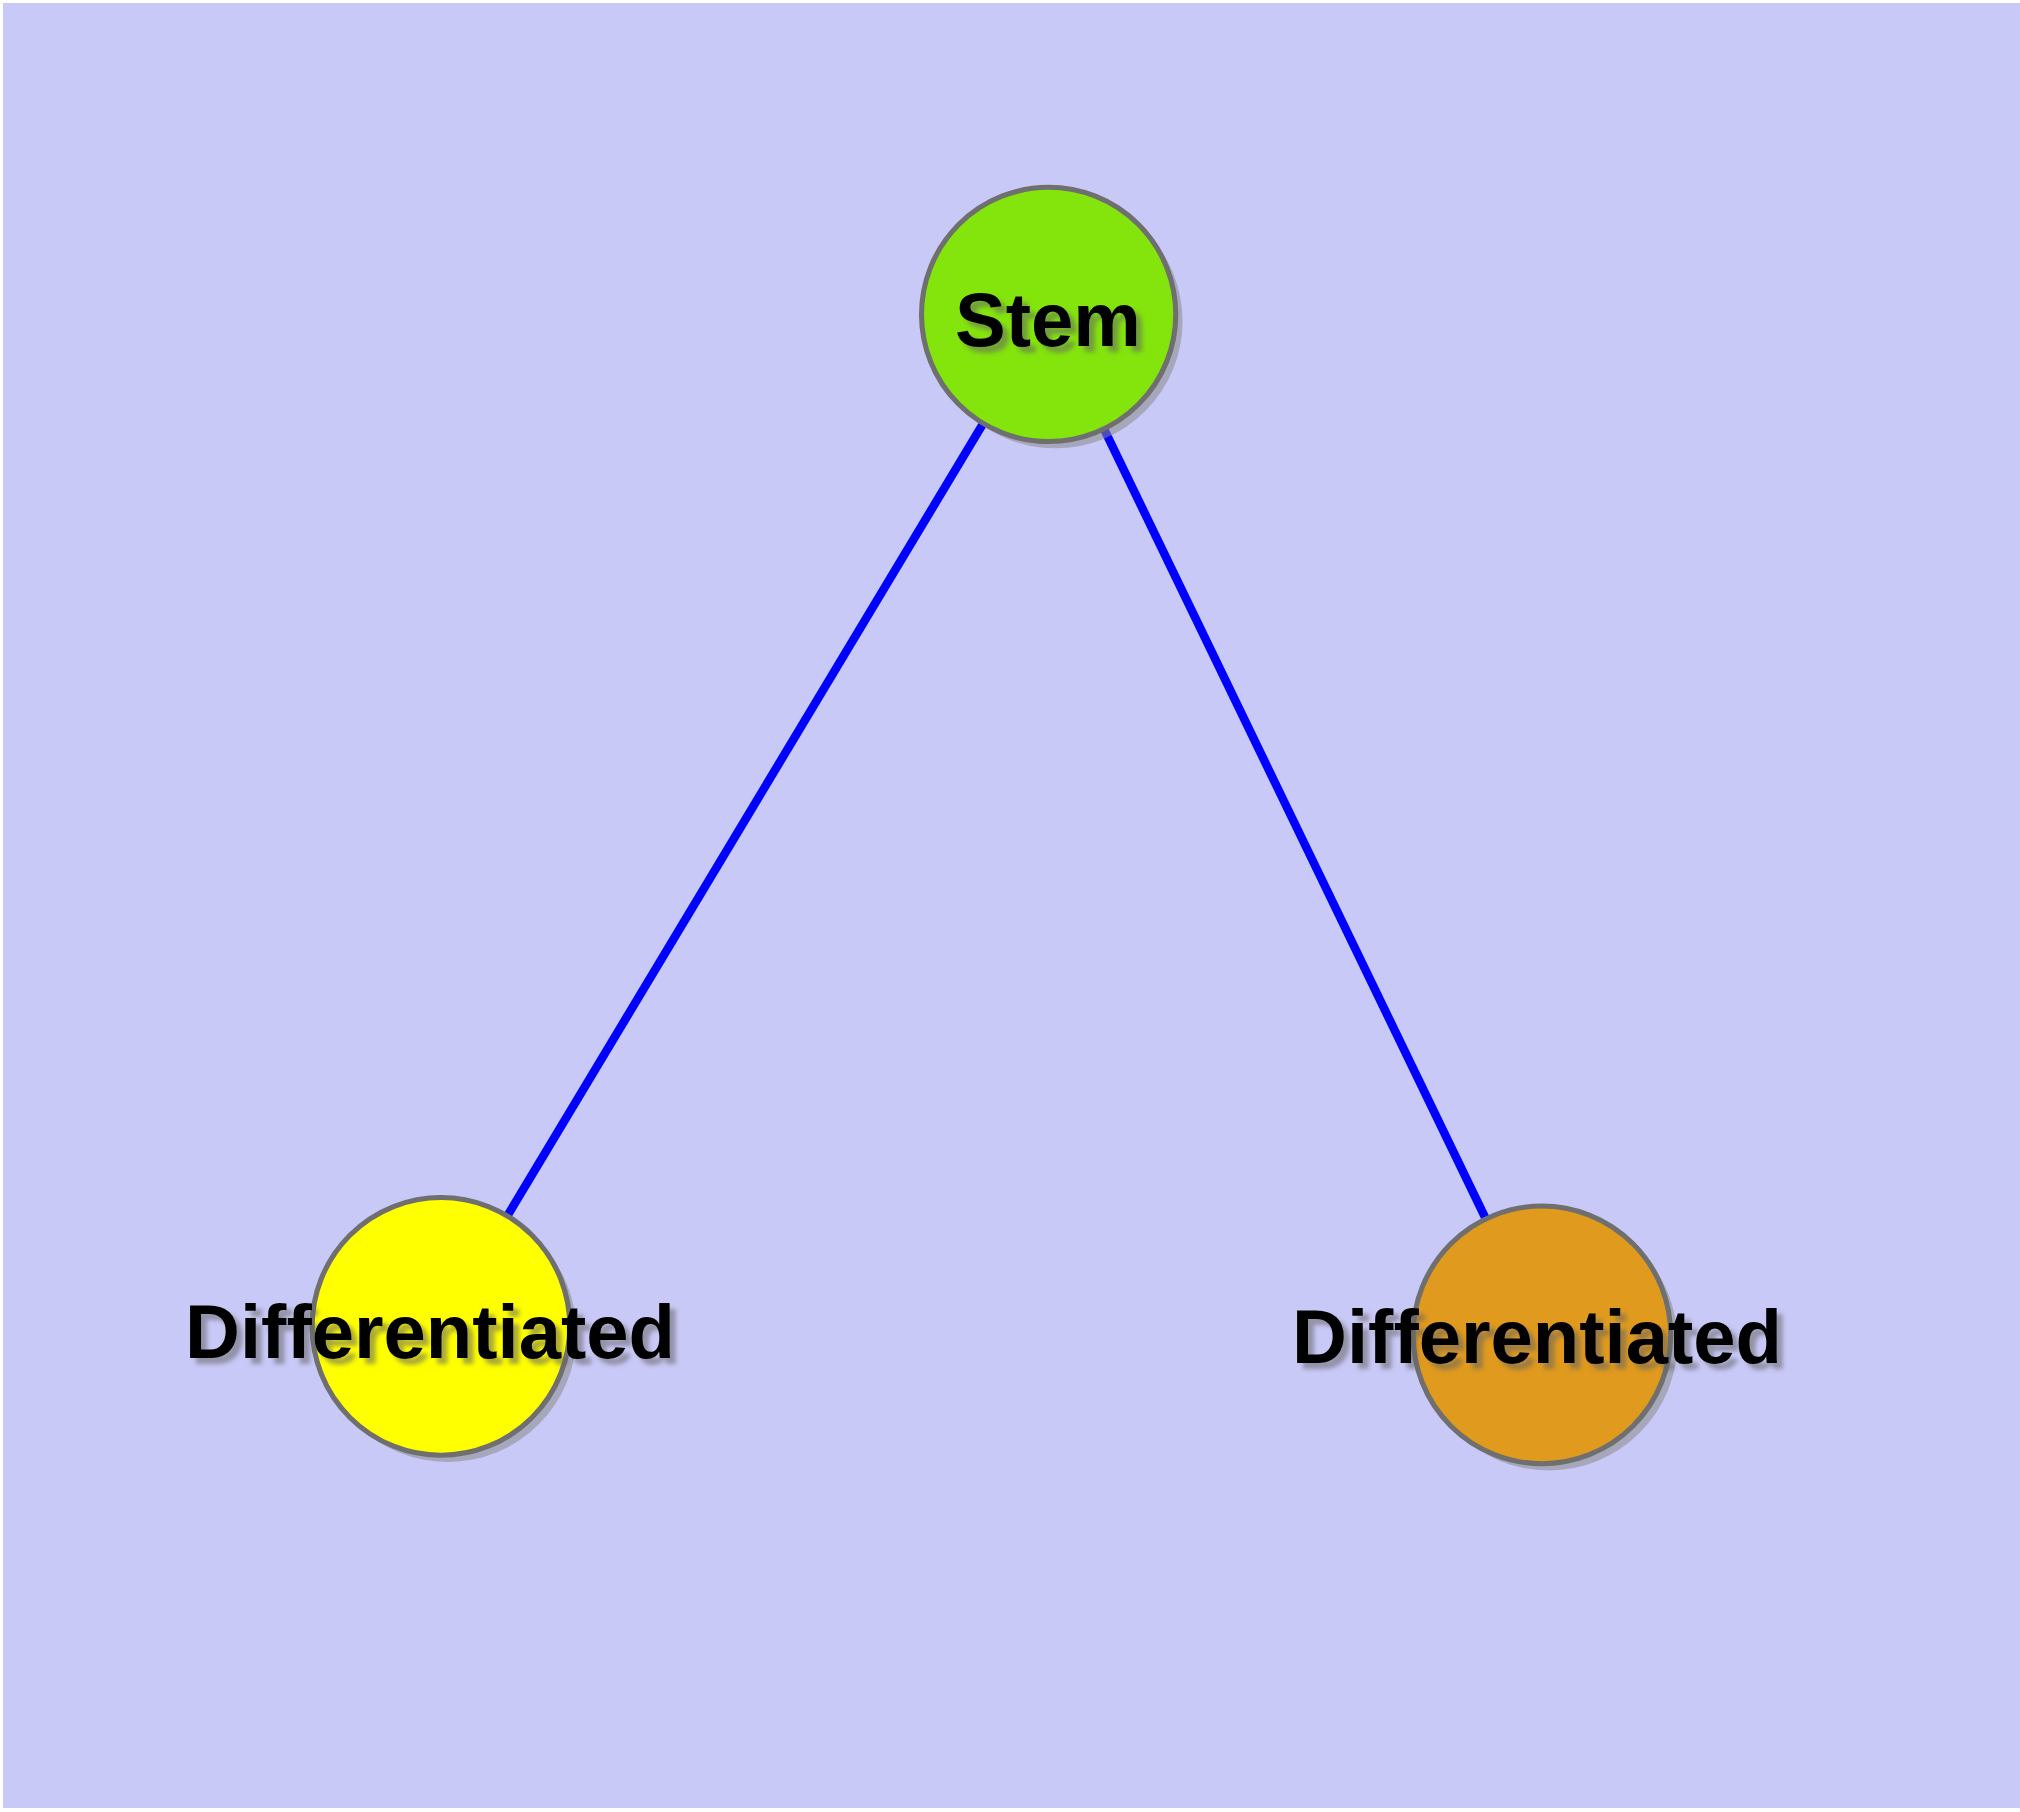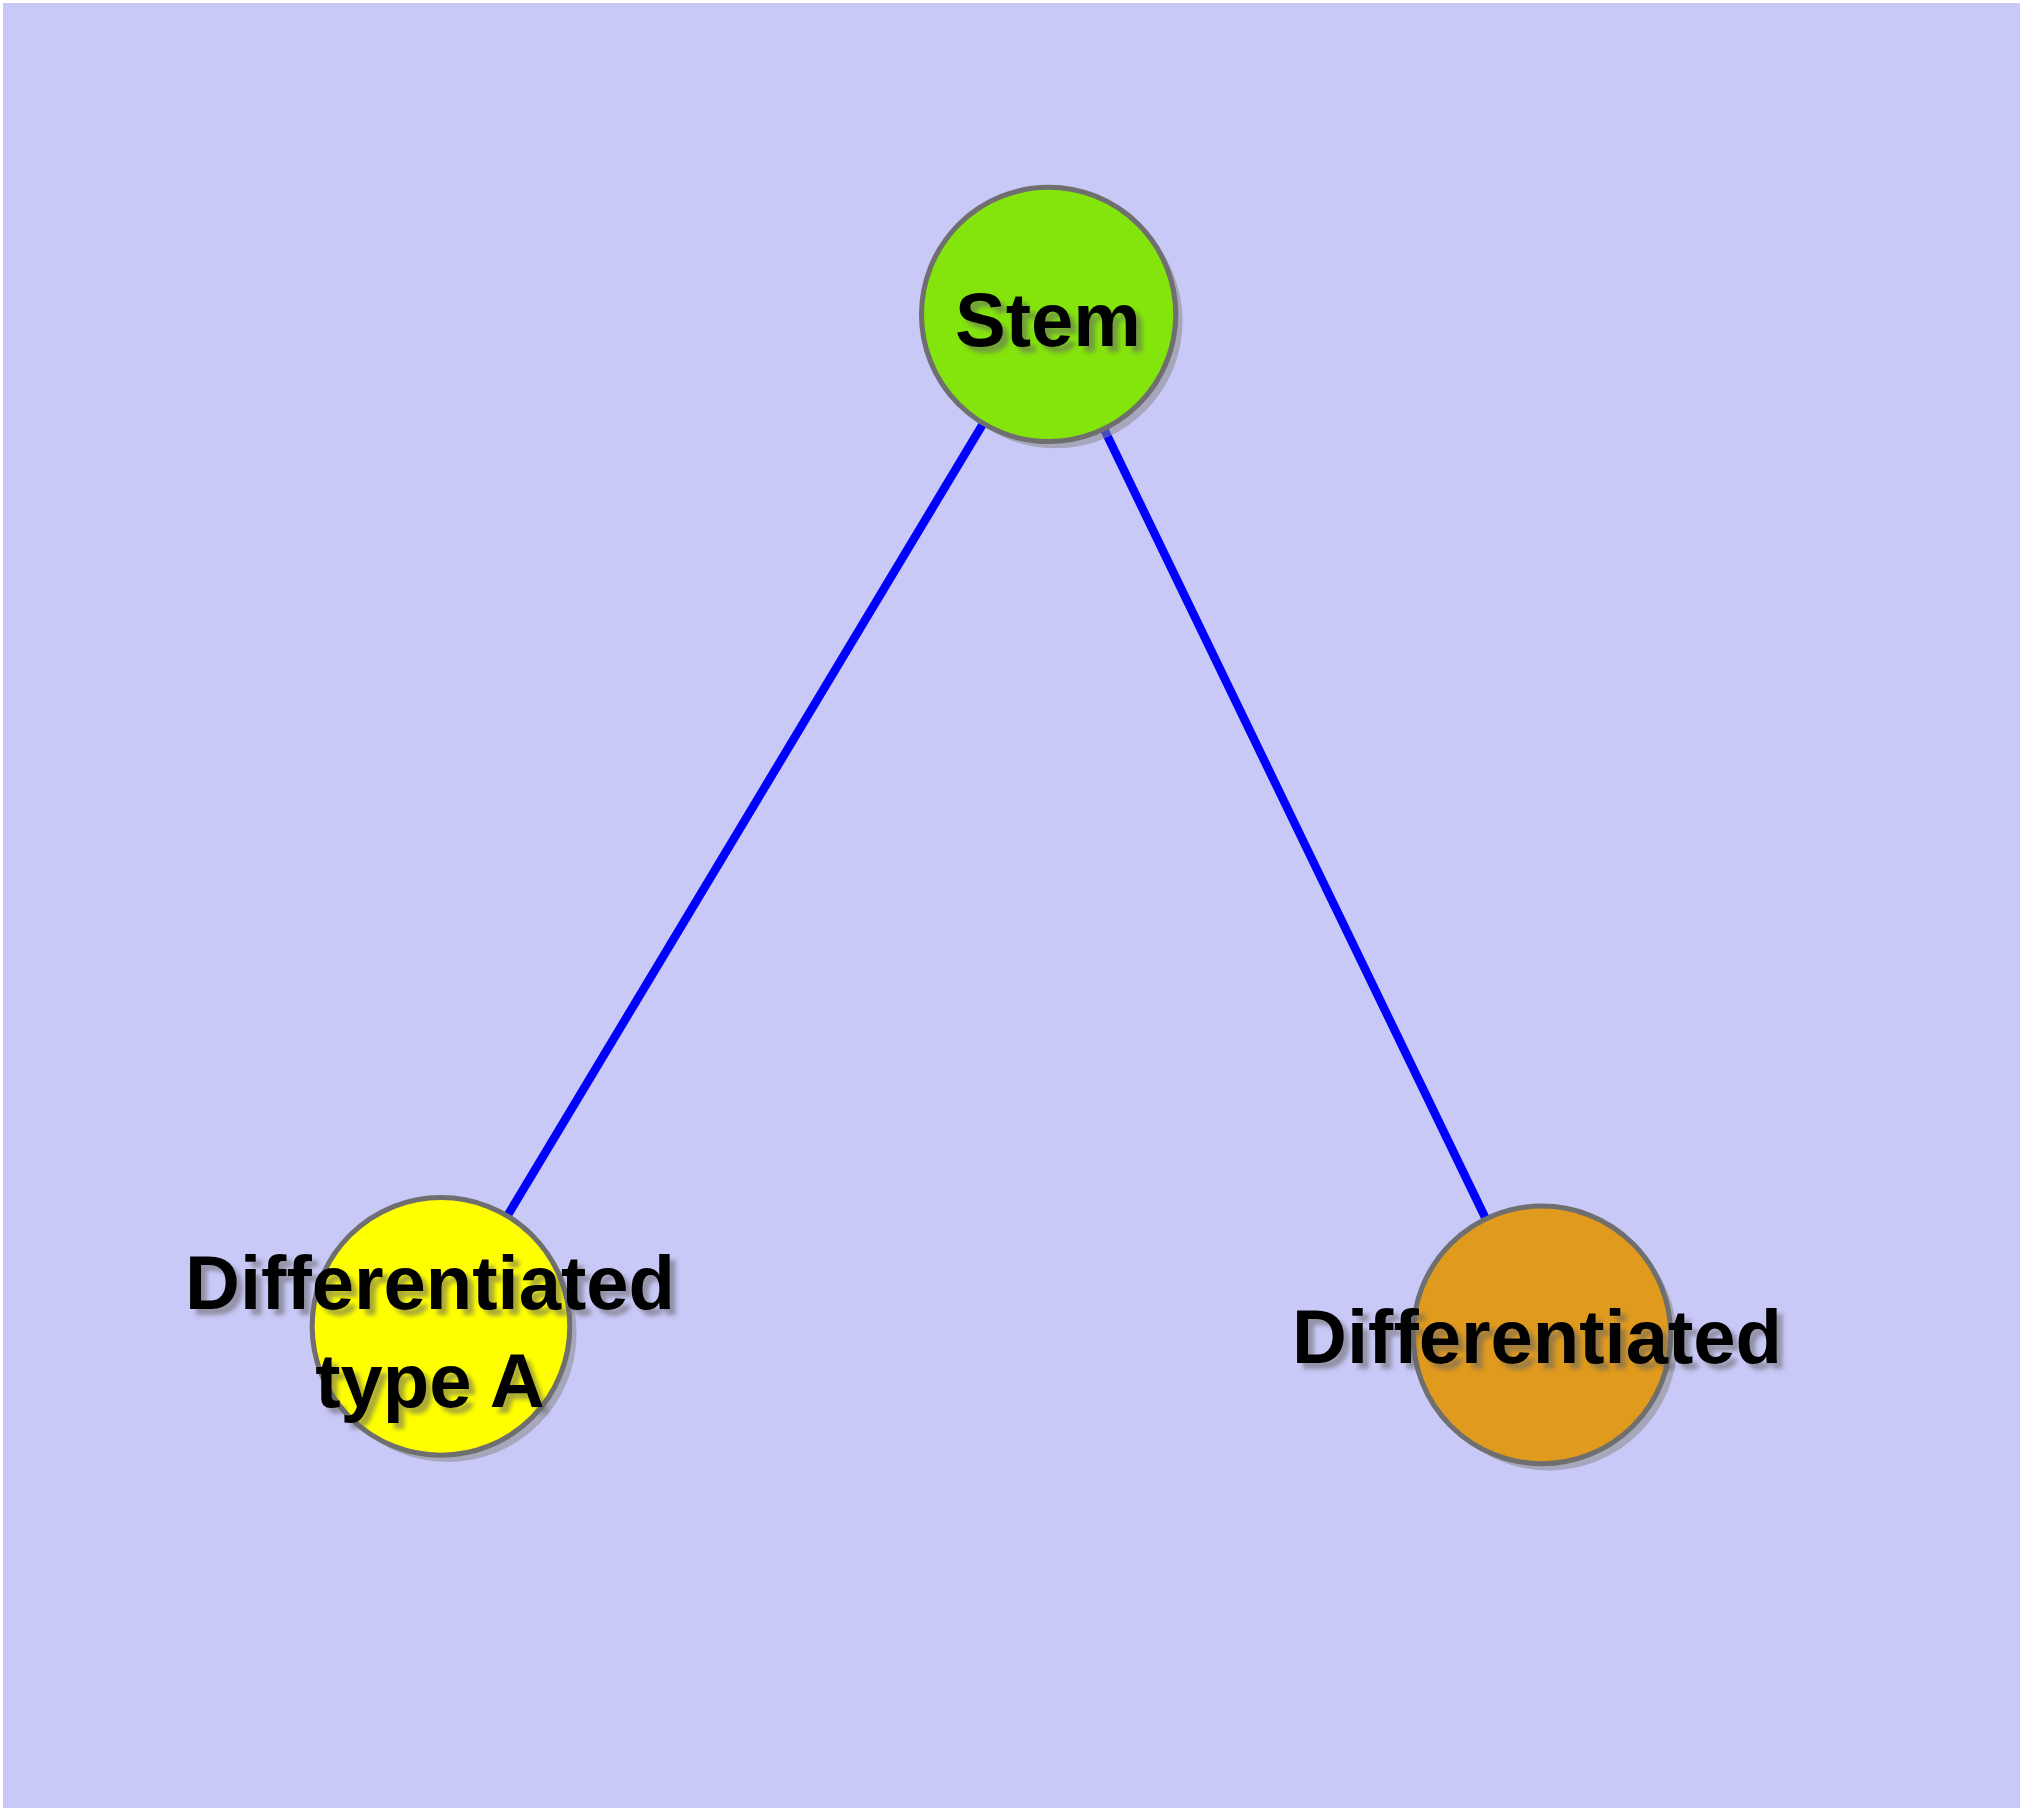--- a/index.html
+++ b/index.html
@@ -82,20 +82,19 @@
     <g>
       <circle class="node-shadow" cx="1827" cy="1583" r="152"></circle>
       <circle class="node-circle" cx="1819" cy="1575" r="152" fill="#e09a1e"></circle>
     </g>
   </svg>
 
   <div class="node-label" style="left:1048px; top:320px;">Stem</div>
 
   <div class="node-label" style="left:430px; top:1332px;">
     <div>Differentiated</div>
-    <div>type A</div>
   </div>
 
   <div class="node-label" style="left:1537px; top:1337px;">
     <div>Differentiated</div>
   </div>
 </div>
 
 
 </body></html>

